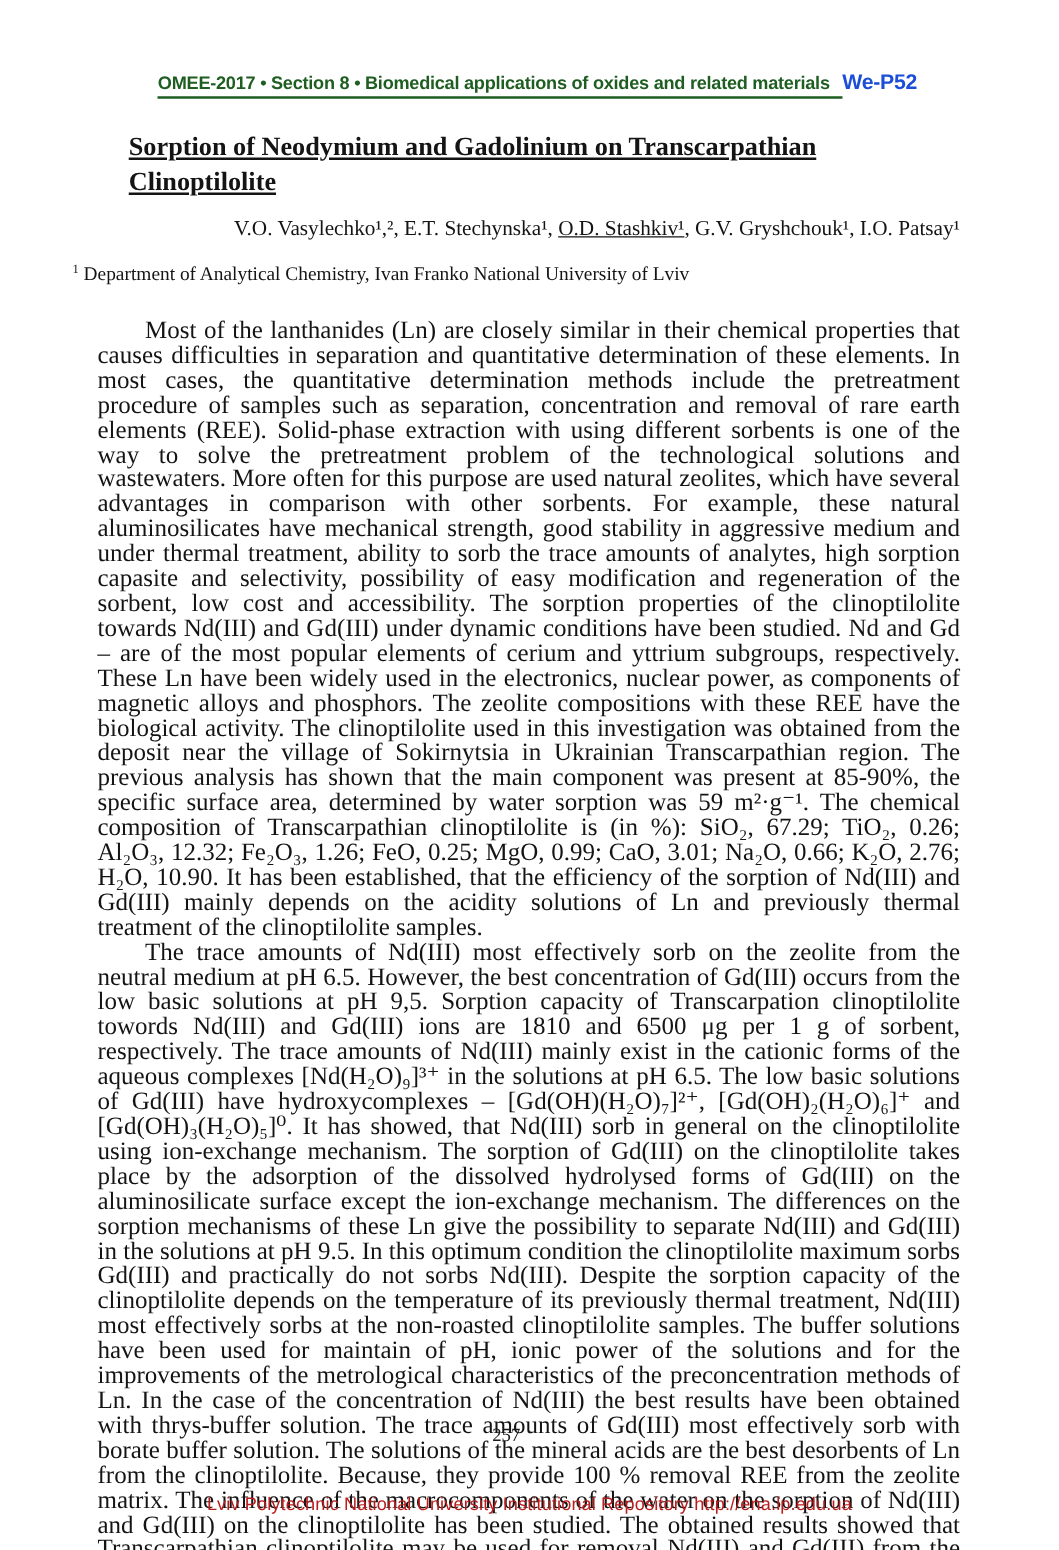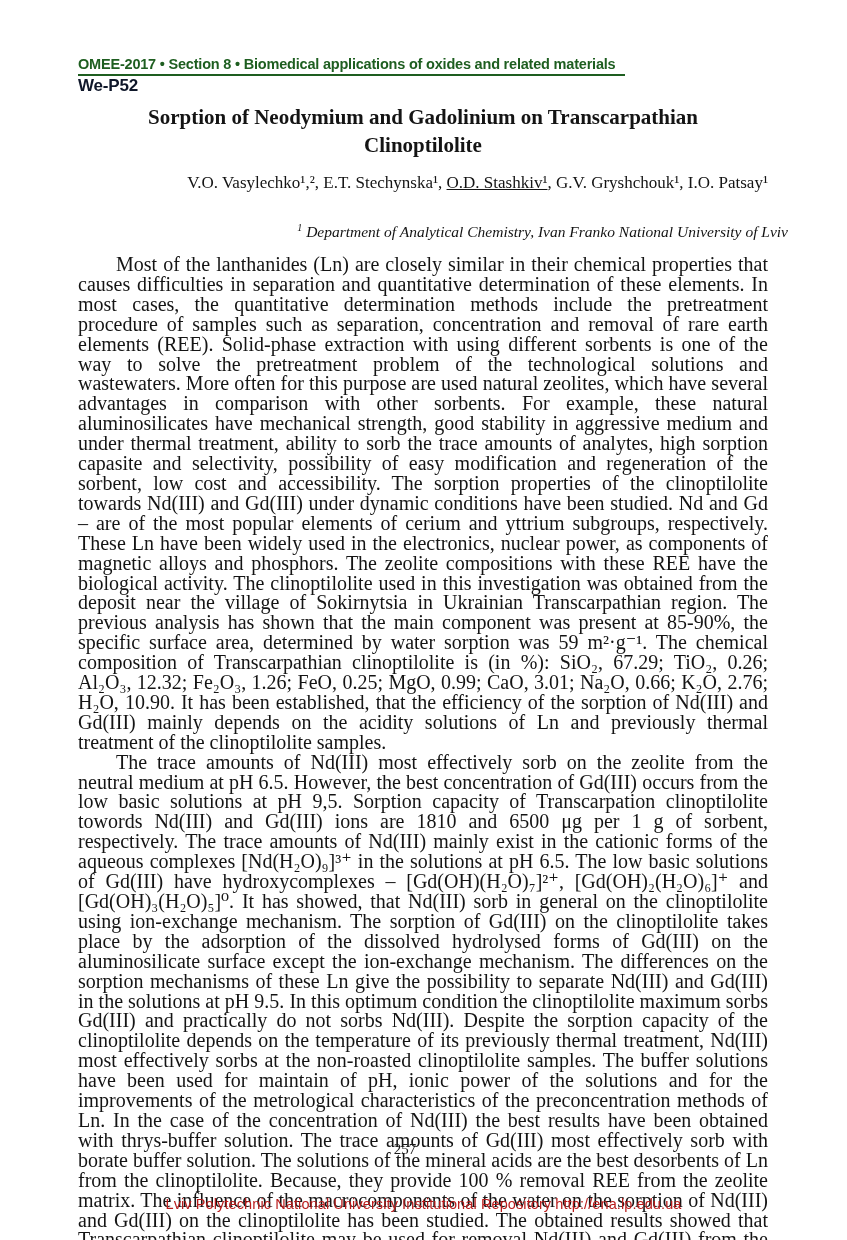--- a/index.html
+++ b/index.html
@@ -11,48 +11,48 @@
     font-family: "Liberation Serif", "DejaVu Serif", serif;
     color: #141414;
     overflow: hidden;
   }
   .header-row {
     position: absolute;
     top: 56px;
     left: 78px;
     width: 704px;
     display: flex;
-    justify-content: flex-start;
+    justify-content: center;
     align-items: baseline;
-    flex-direction: column;
   }
   .conference {
     font-family: "Liberation Sans", sans-serif;
     font-weight: bold;
     font-size: 14.5px;
     letter-spacing: -0.2px;
     color: #1e5e20;
     border-bottom: 2px solid #1e5e20;
     padding-right: 10px;
     padding-bottom: 2px;
     white-space: nowrap;
   }
   .paper-code {
     font-family: "Liberation Sans", sans-serif;
     font-weight: bold;
     font-size: 17px;
-    color: #0f172a;
+    color: #1d4ed8;
     letter-spacing: -0.2px;
   }
   .title-block {
     position: absolute;
     top: 103px;
     left: 78px;
     width: 690px;
-    text-align: center;
+    text-align: left;
+    text-decoration: underline;
   }
   .title-inner {
     max-width: 640px;
     margin: 0 auto;
     font-weight: bold;
     font-size: 21px;
     line-height: 28px;
   }
   .authors-line {
     position: absolute;
@@ -61,25 +61,23 @@
     width: 690px;
     text-align: right;
     font-size: 17px;
   }
   .authors-line .u { text-decoration: underline; }
   .affiliations {
     position: absolute;
     top: 206px;
     left: 58px;
     width: 730px;
-    text-align: right;
-    font-style: italic;
+    text-align: left;
     font-size: 15.5px;
     line-height: 20px;
-    margin-top: 12px;
   }
   .affiliations sup { font-size: 10px; }
   .abstract {
     position: absolute;
     top: 255px;
     left: 78px;
     width: 690px;
     font-size: 20px;
     line-height: 19.9px;
     text-align: justify;

